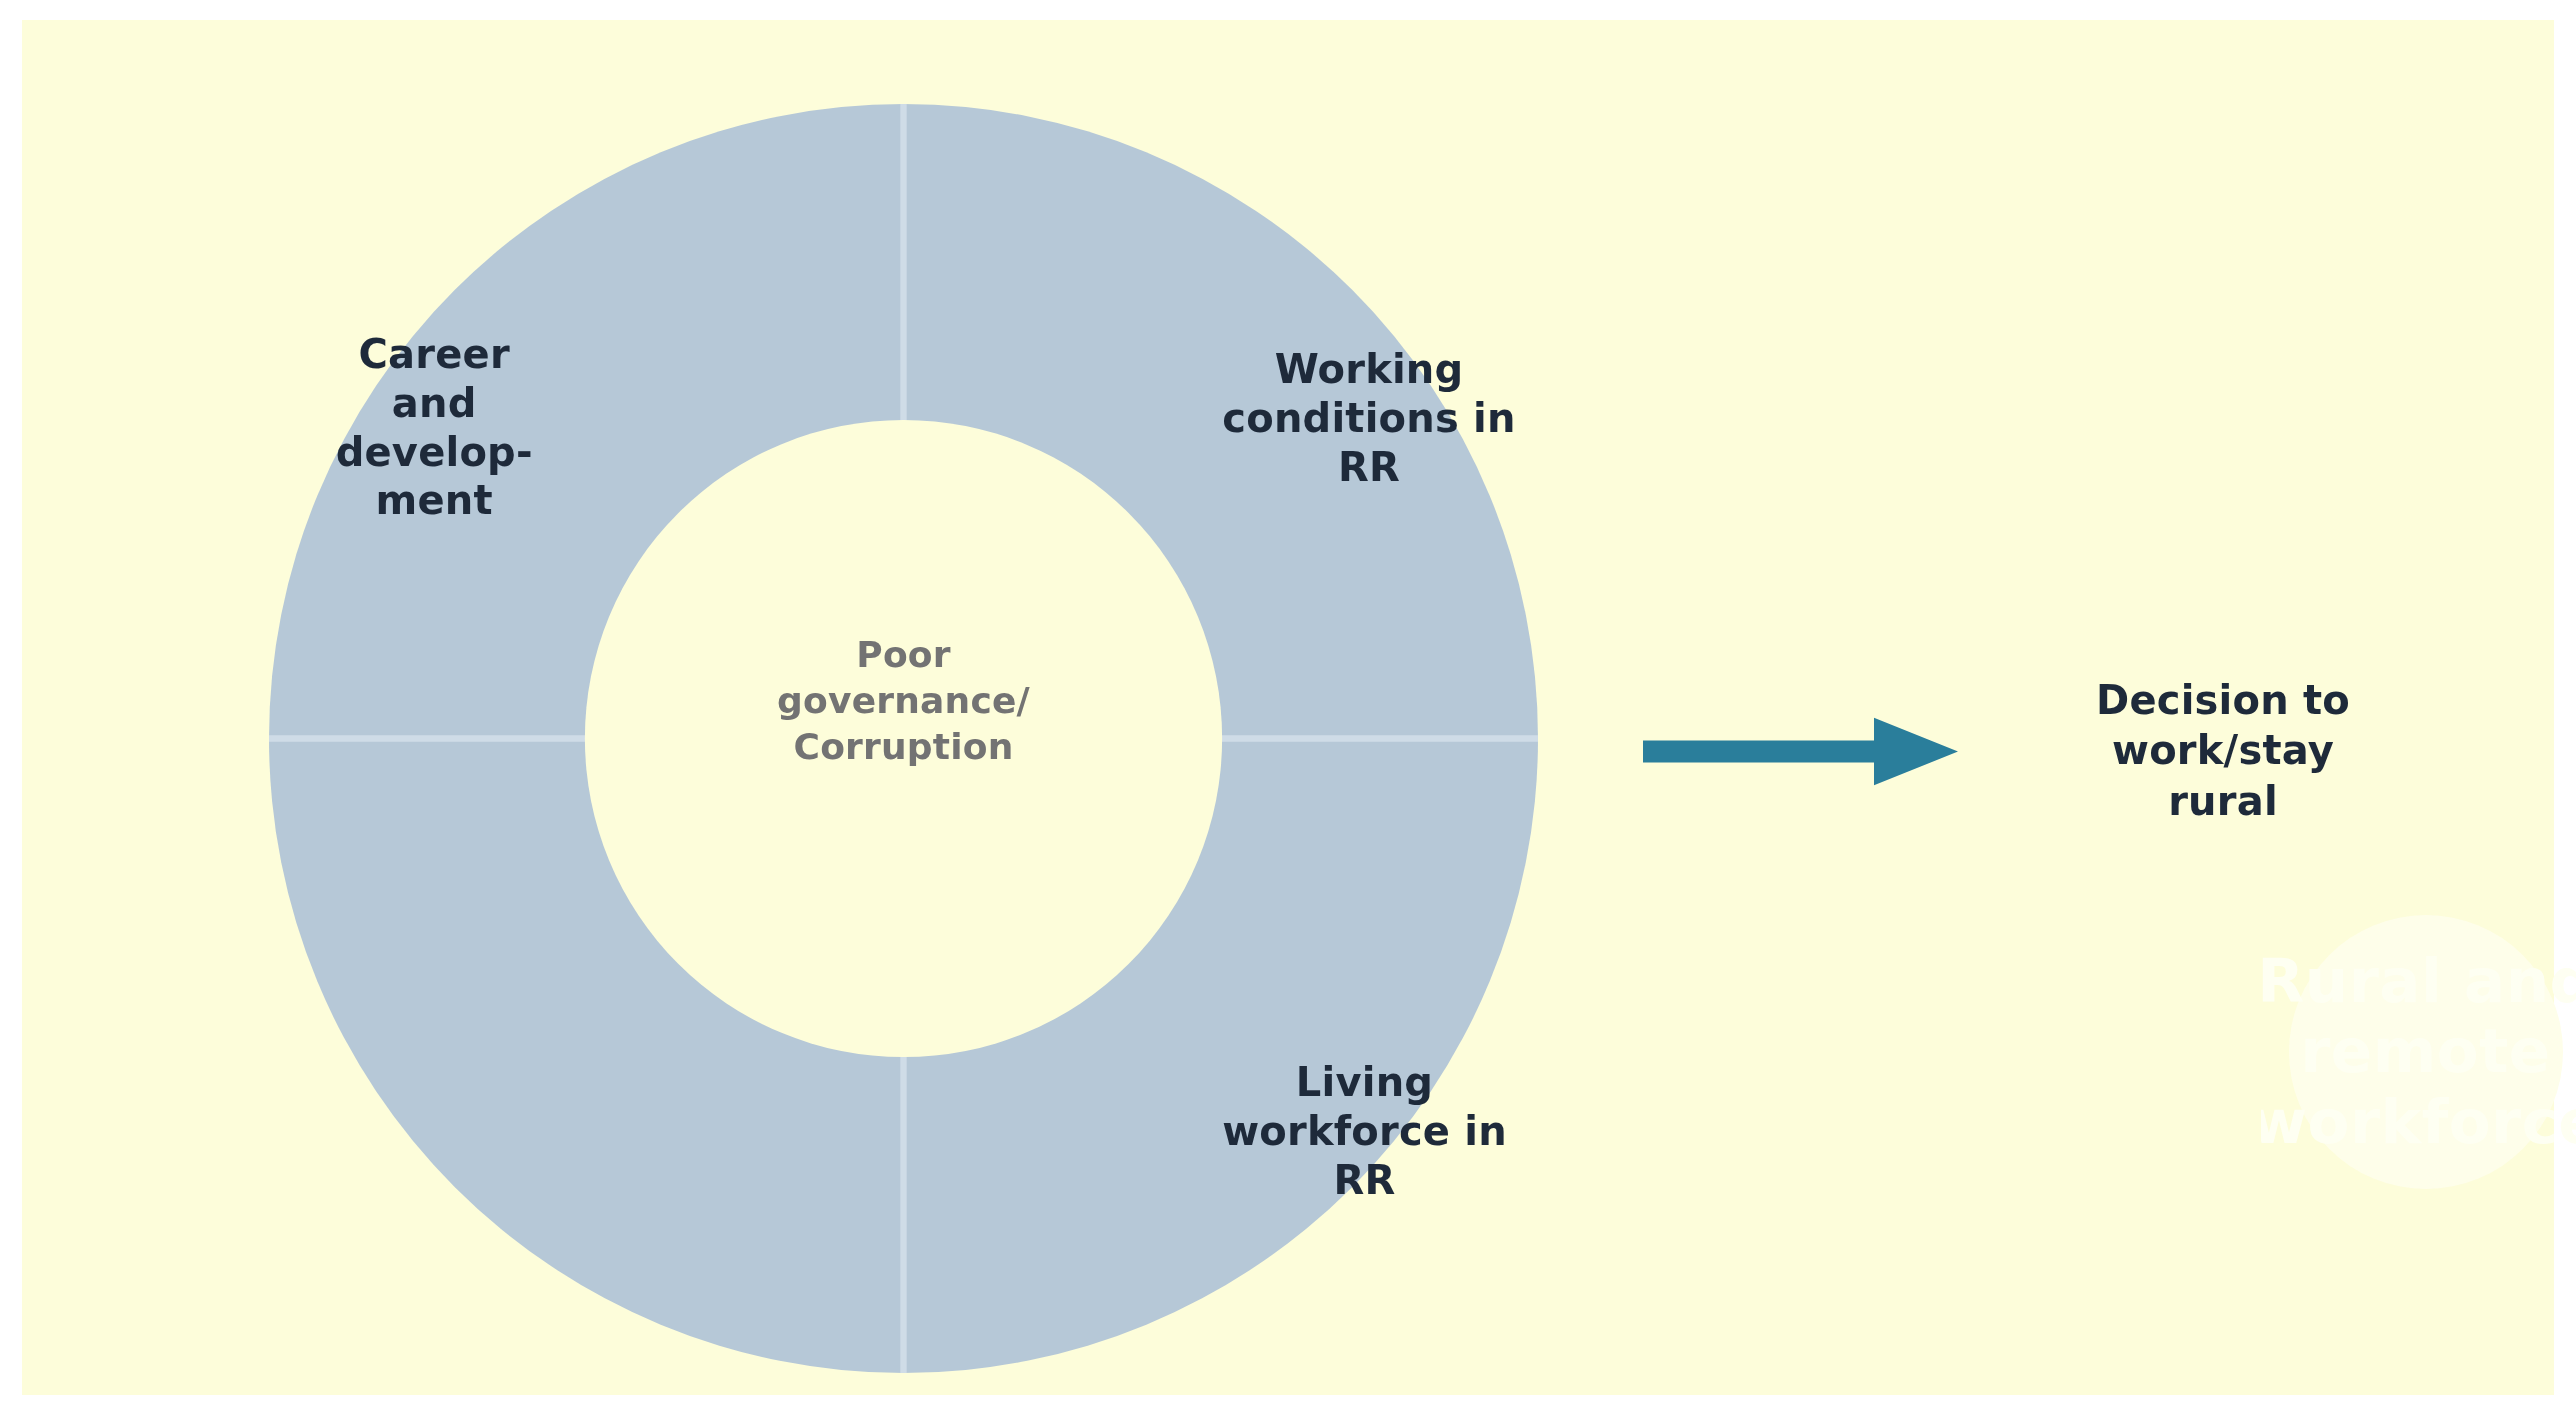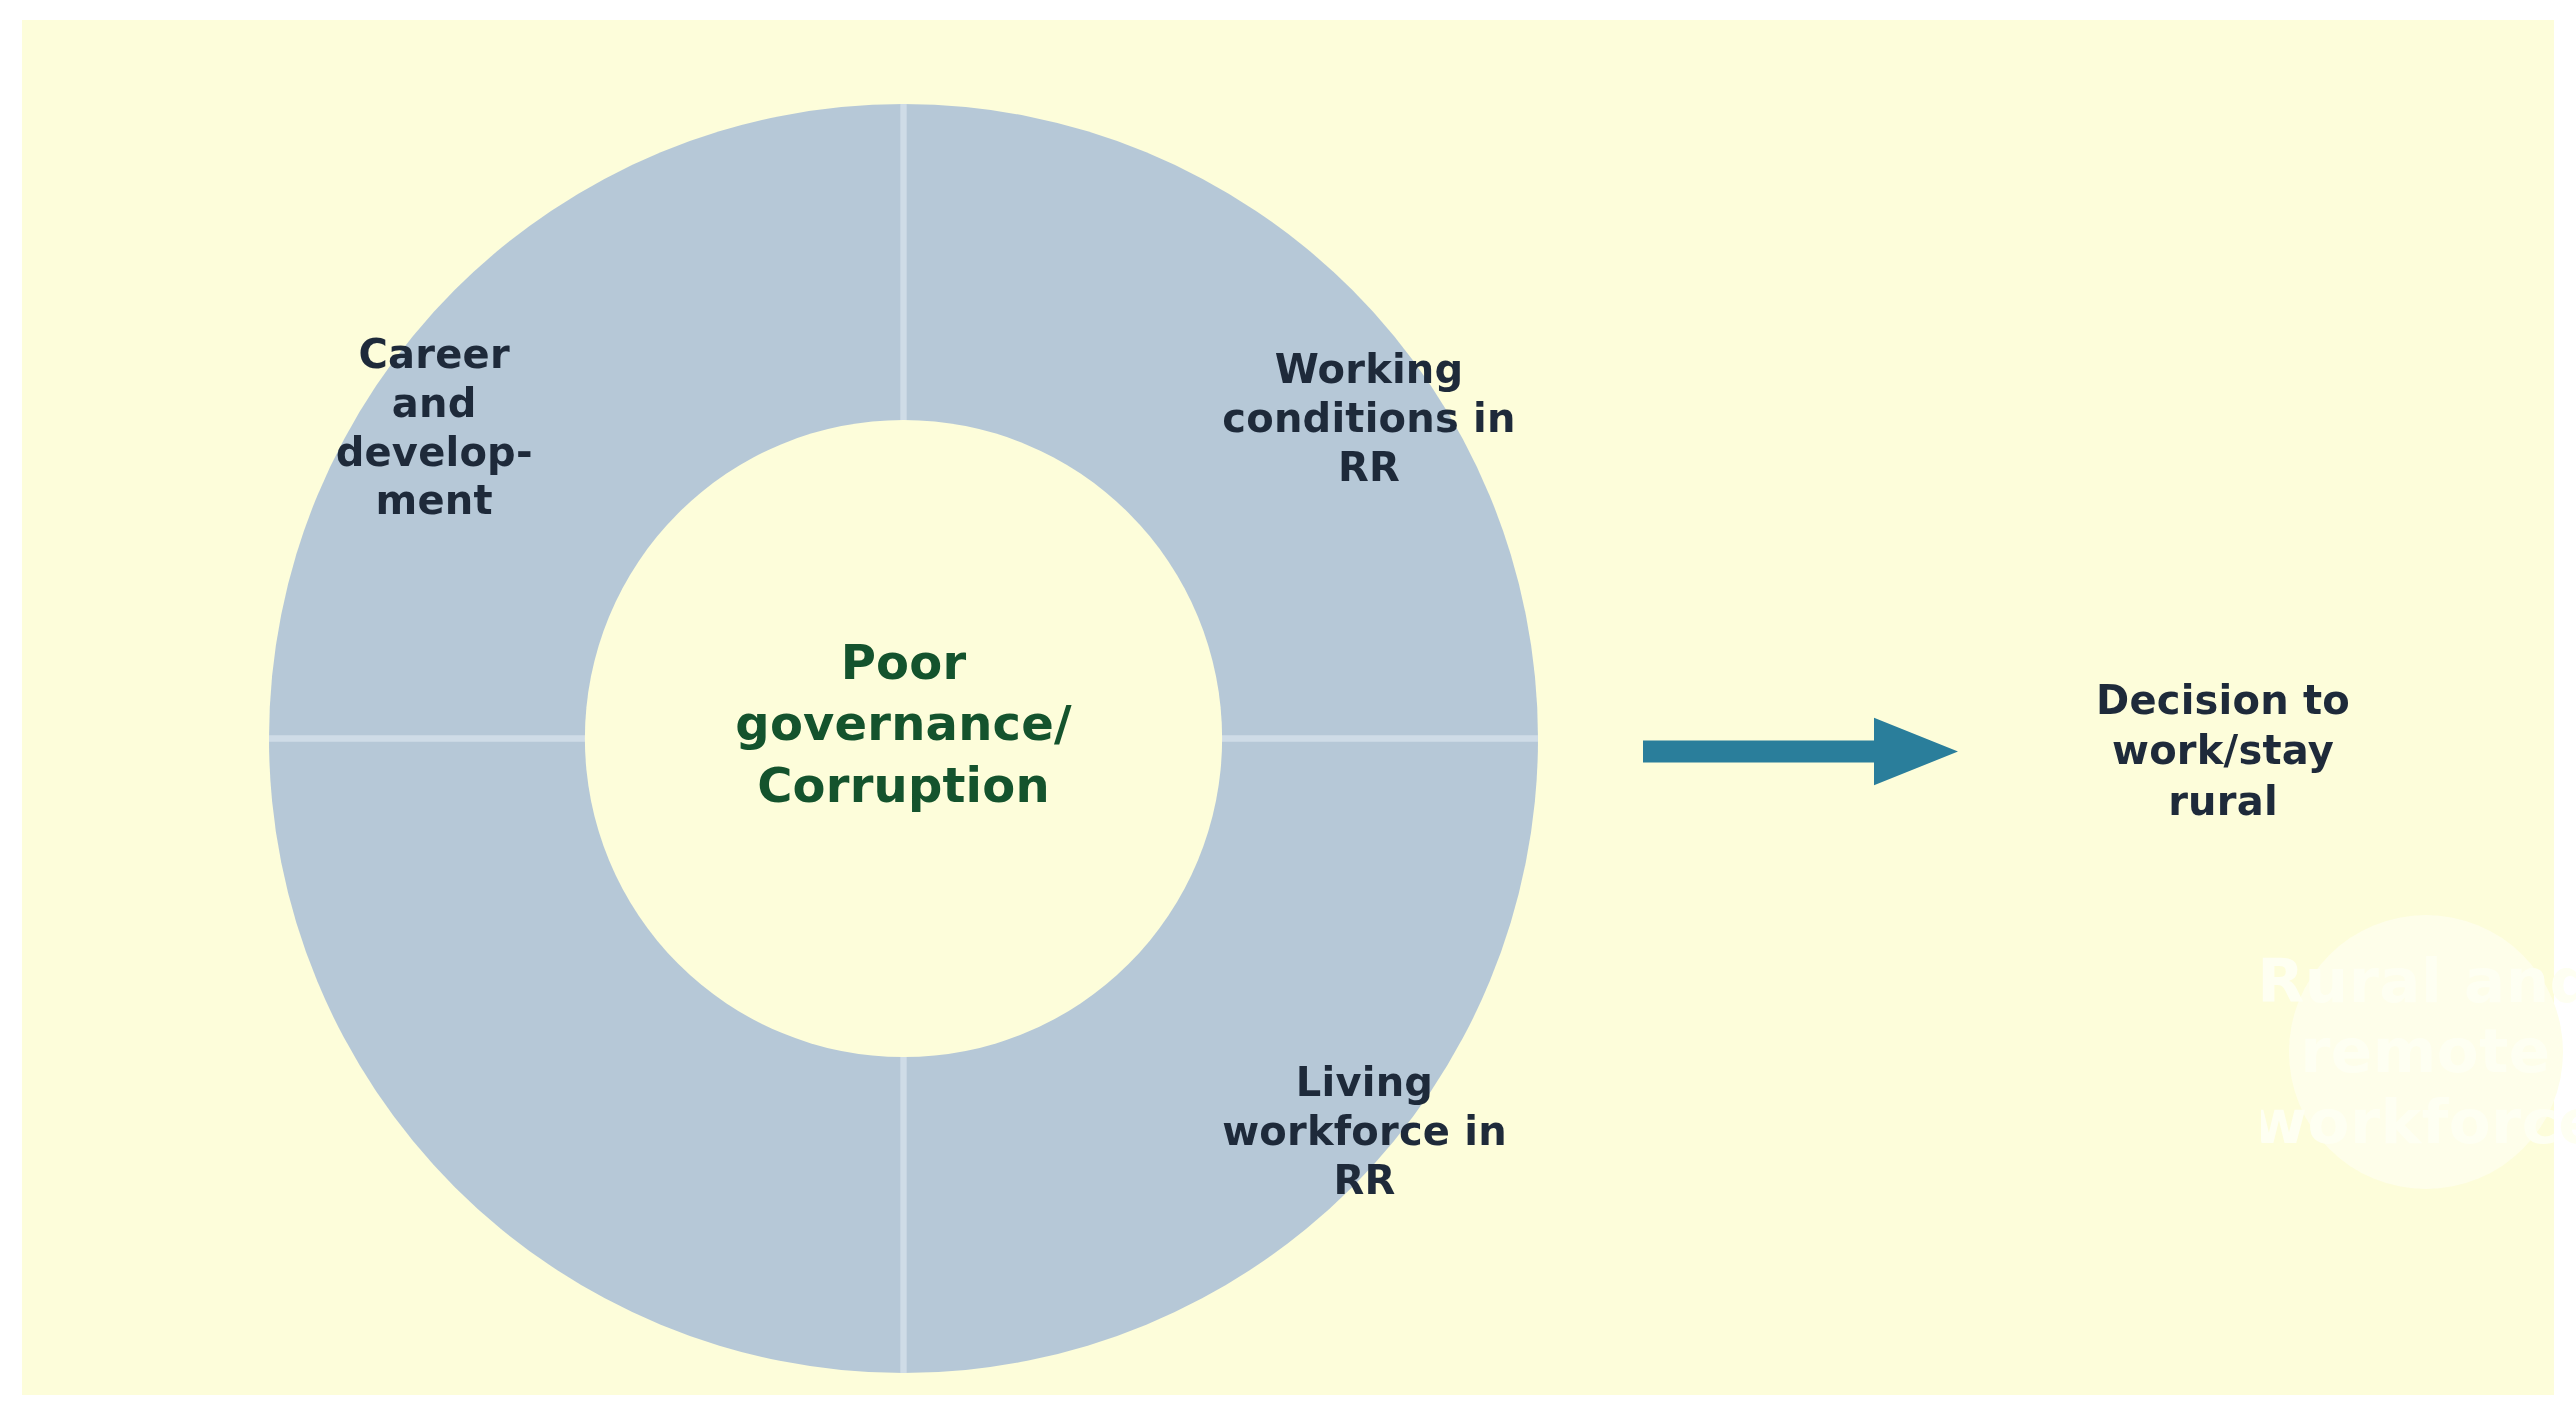--- a/index.html
+++ b/index.html
@@ -121,23 +121,23 @@
   }
 
   
   #label-hub {
     position: absolute;
     left: 324px;
     top: 528px;
     width: 621px;
     text-align: center;
     font-weight: bold;
-    font-size: 48px;
+    font-size: 36px;
     line-height: 1.28;
-    color: #14532d;
+    color: #737373;
     white-space: pre-line;
     letter-spacing: 0.2px;
   }
 
   
   #arrow {
     position: absolute;
     left: 1621px;
     top: 694px;
     width: 315px;

